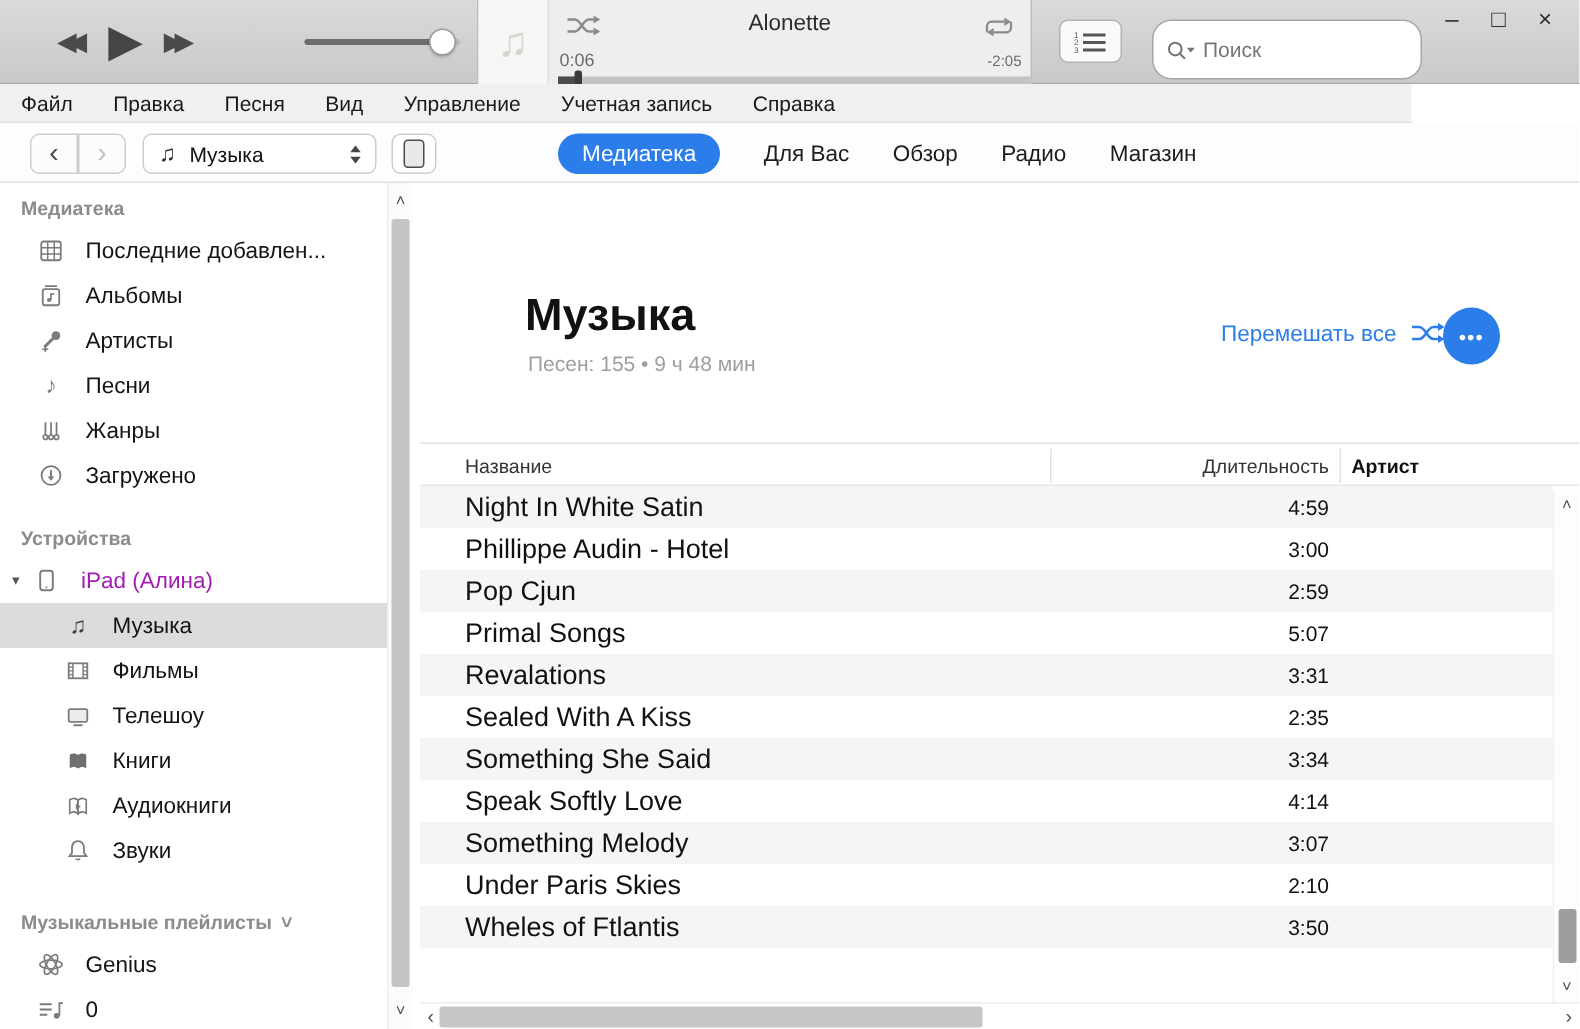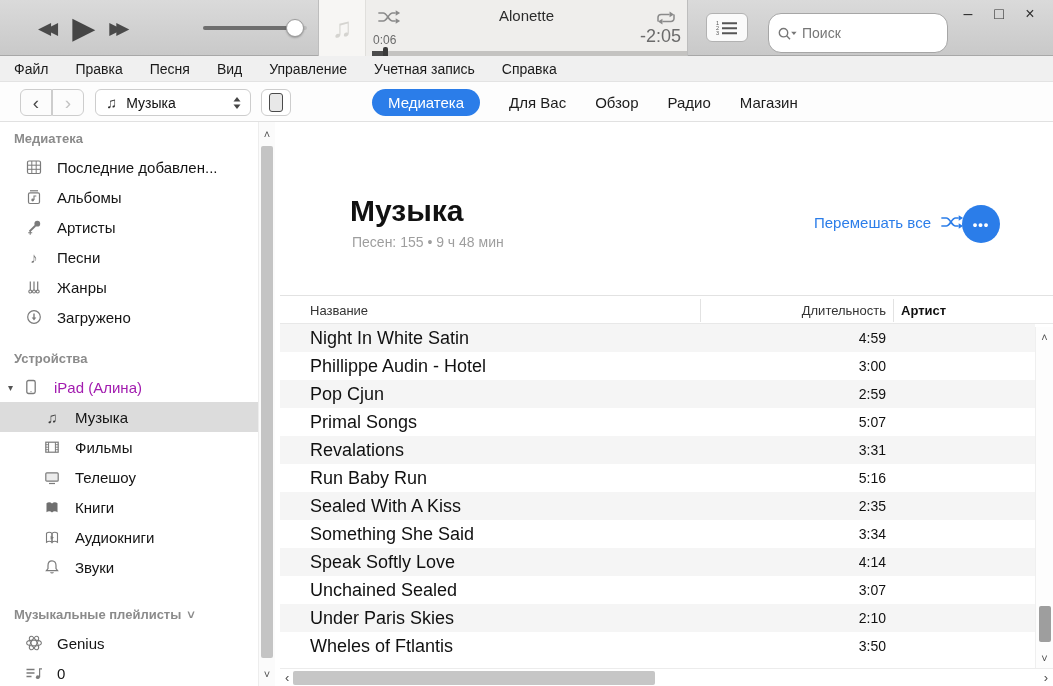--- a/index.html
+++ b/index.html
@@ -22,37 +22,37 @@
   .lcd { position:absolute; left:318px; top:0; width:370px; height:56px; background:#efeeec;
     border-left:1px solid #bdbdbd; border-right:1px solid #bdbdbd; }
   .album { position:absolute; left:0; top:0; width:47px; height:56px; background:#f7f6f4;
     border-right:1px solid #e0dfdc; display:flex; align-items:center; justify-content:center;
     font-size:28px; color:#d5d4d0; }
   .lcd-main { position:absolute; left:47px; right:0; top:0; bottom:0; }
   .lcd-title { position:absolute; left:0; right:0; top:7px; text-align:center; font-size:15px; color:#2b2b2b; }
   .lcd-shuffle { position:absolute; left:10px; top:9px; }
   .lcd-repeat { position:absolute; right:8px; top:10px; }
   .lcd-elapsed { position:absolute; left:7px; bottom:9px; font-size:12px; color:#6b6b6b; }
-  .lcd-remaining { position:absolute; right:6px; bottom:9px; font-size:18px; color:#6b6b6b; }
+  .lcd-remaining { position:absolute; right:6px; bottom:9px; font-size:10px; color:#6b6b6b; }
   .progress { position:absolute; left:6px; right:0; bottom:0; height:5px; background:#c4c3c1; }
   .progress-fill { position:absolute; left:0; top:0; height:5px; background:#4c4c4c; }
   .progress-knob { position:absolute; bottom:-2px; width:5px; height:11px; margin-left:-2px; background:#3a3a3a; border-radius:2px; }
 
   .upnext { position:absolute; left:706px; top:13px; width:42px; height:29px; border:1px solid #b2b2b2;
     border-radius:6px; background:#fafafa; display:flex; align-items:center; justify-content:center; }
   .searchbox { position:absolute; left:768px; top:13px; width:180px; height:40px; background:#fff;
     border:1px solid #a6a6a6; border-radius:13px; display:flex; align-items:center; padding-left:9px; gap:4px; }
   .searchbox input { border:none; outline:none; font-size:14px; color:#333; width:120px; background:transparent;
     font-family:"Liberation Sans","DejaVu Sans",sans-serif; }
   .searchbox input::placeholder { color:#767676; opacity:1; }
   .winctl { position:absolute; right:14px; top:5px; display:flex; gap:13px; color:#2f2f2f; }
   .winctl span { width:18px; text-align:center; font-size:16px; cursor:default; }
 
   
-  .menubar { position:absolute; left:0; top:56px; width:1053px; height:26px; background:#f0f0f0;
+  .menubar { position:absolute; left:0; top:56px; width:941px; height:26px; background:#f0f0f0;
     border-bottom:1px solid #e3e3e3; display:flex; align-items:center; gap:27px; padding-left:14px; }
   .menubar span { font-size:14px; color:#1a1a1a; cursor:default; }
 
   
   .navbar { position:absolute; left:0; top:82px; width:1053px; height:40px; background:#fdfdfd; border-bottom:1px solid #e1e1e1; }
   .histbtns { position:absolute; left:20px; top:7px; display:flex; }
   .histbtns .hb { width:32px; height:27px; border:1px solid #cdcdcd; background:#fcfcfc; display:flex;
     align-items:center; justify-content:center; font-size:19px; }
   .hb-back { border-radius:6px 0 0 6px; color:#4a4a4a; }
   .hb-fwd { border-radius:0 6px 6px 0; border-left:none; color:#c2c2c2; }
@@ -448,37 +448,33 @@
           </div>
         <div class="row">
             <span class="cell-title">Primal Songs</span>
             <span class="cell-dur">5:07</span>
           </div>
         <div class="row">
             <span class="cell-title">Revalations</span>
             <span class="cell-dur">3:31</span>
           </div>
         <div class="row">
-            <span class="cell-title">Run Baby Run</span>
-            <span class="cell-dur">5:16</span>
-          </div>
-        <div class="row">
             <span class="cell-title">Sealed With A Kiss</span>
             <span class="cell-dur">2:35</span>
           </div>
         <div class="row">
             <span class="cell-title">Something She Said</span>
             <span class="cell-dur">3:34</span>
           </div>
         <div class="row">
             <span class="cell-title">Speak Softly Love</span>
             <span class="cell-dur">4:14</span>
           </div>
         <div class="row">
-            <span class="cell-title">Unchained Sealed</span>
+            <span class="cell-title">Something Melody</span>
             <span class="cell-dur">3:07</span>
           </div>
         <div class="row">
             <span class="cell-title">Under Paris Skies</span>
             <span class="cell-dur">2:10</span>
           </div>
         <div class="row">
             <span class="cell-title">Wheles of Ftlantis</span>
             <span class="cell-dur">3:50</span>
           </div>

